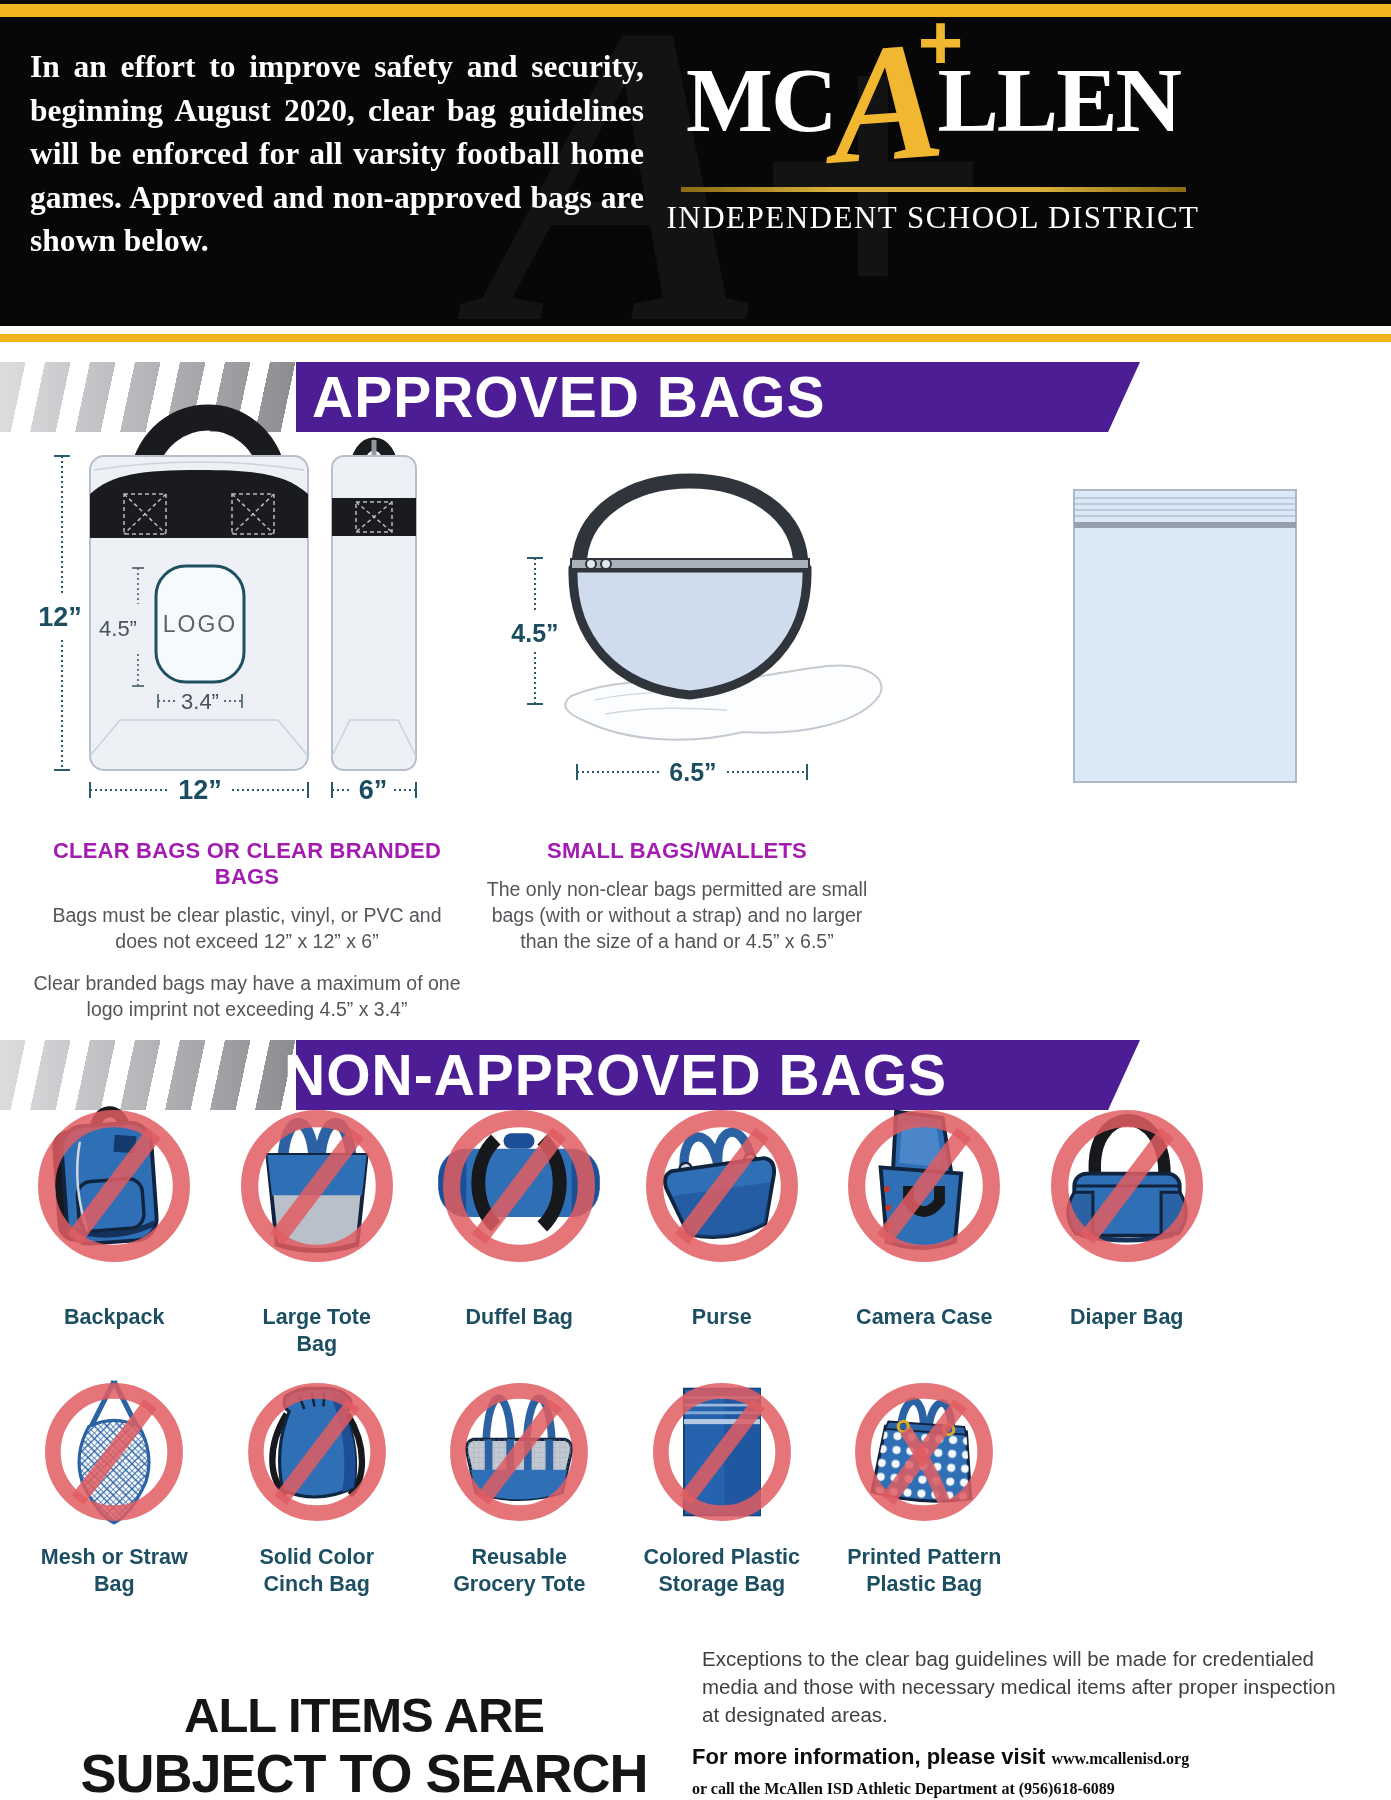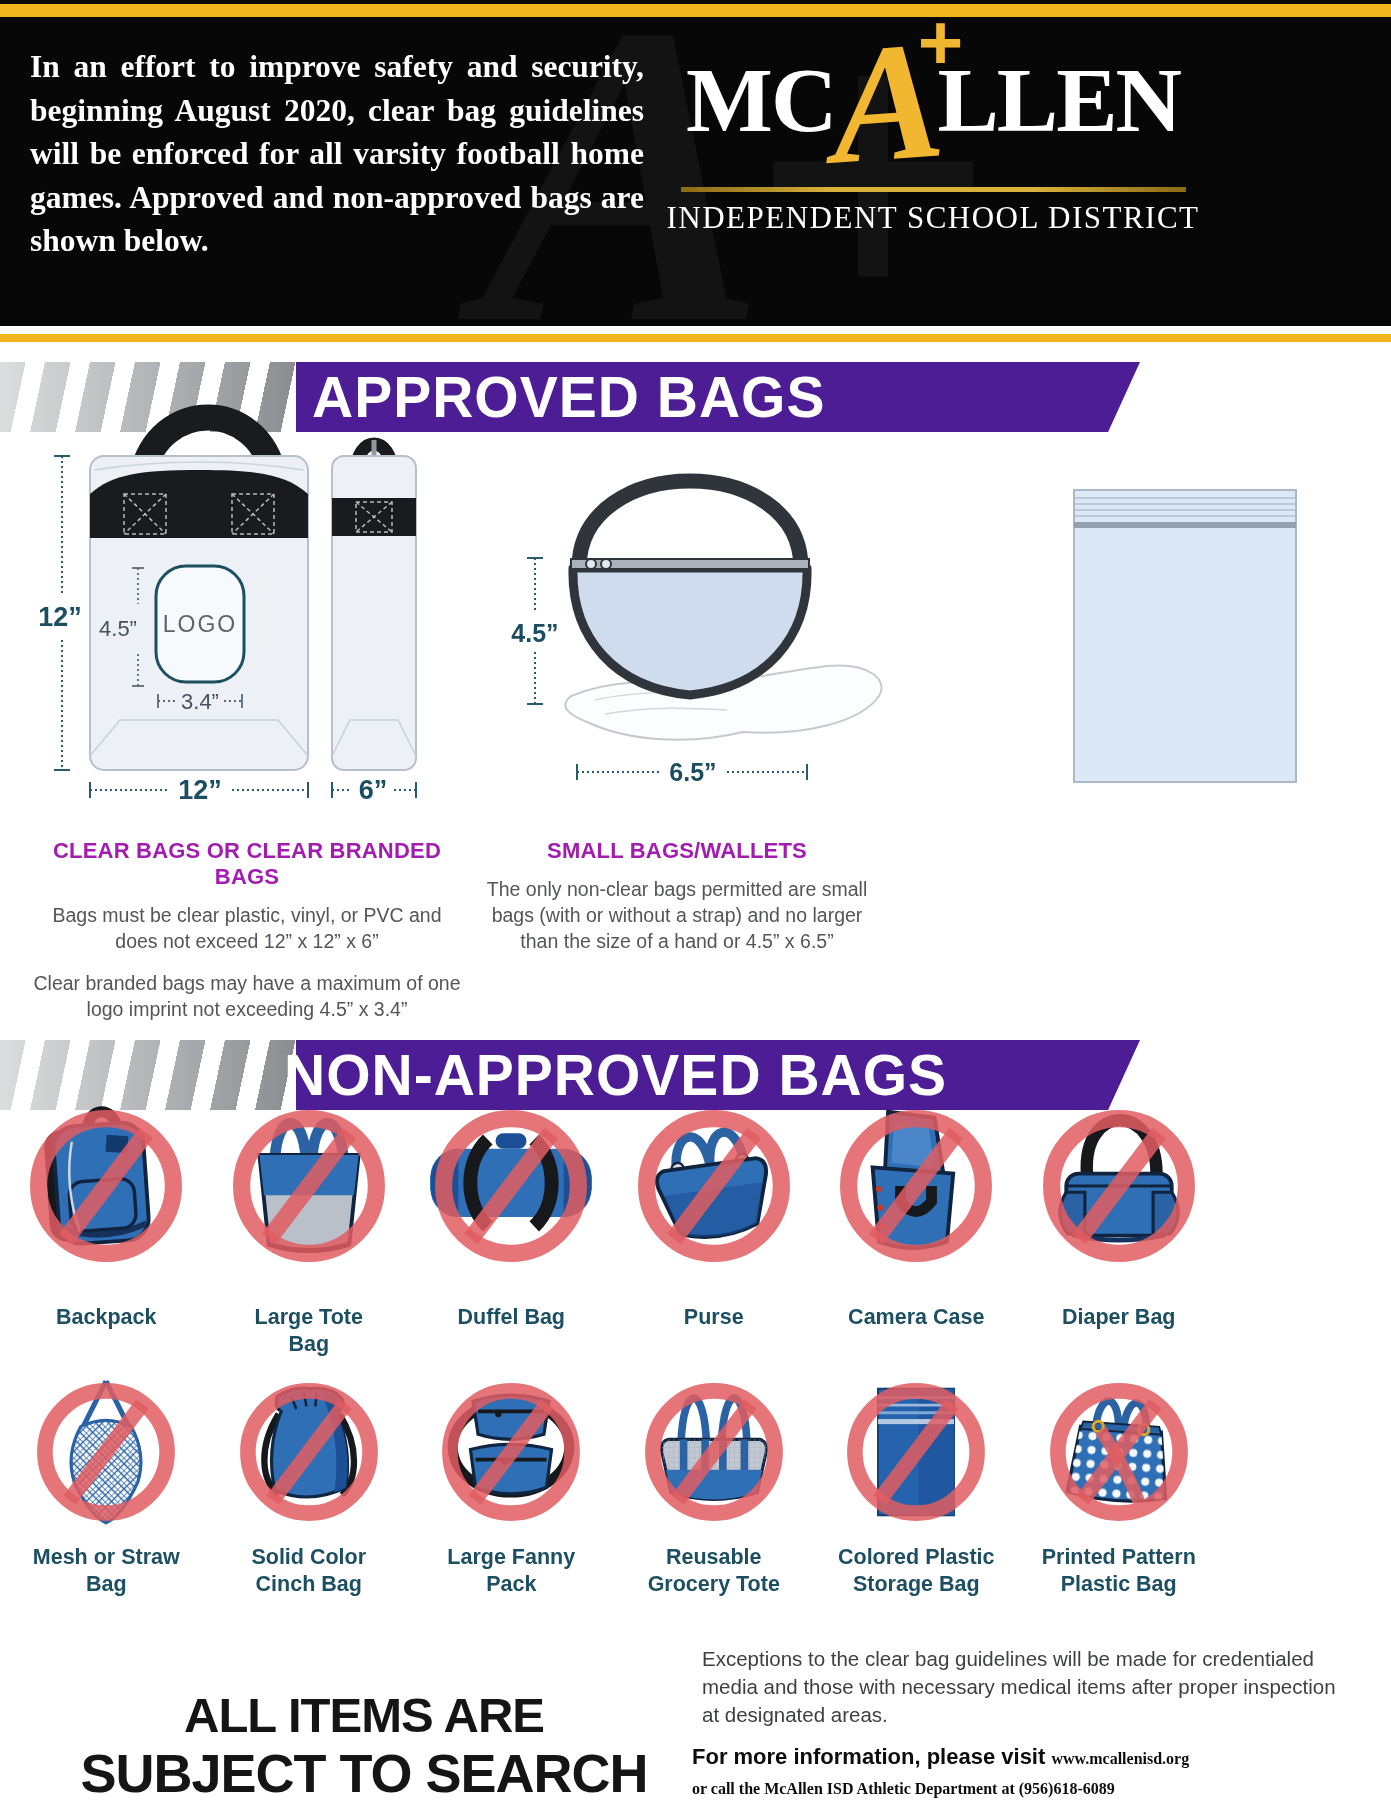--- a/index.html
+++ b/index.html
@@ -58,21 +58,21 @@
   .ap-col-2 .ap-desc{max-width:382px;}
   .ap-col-3 .ap-desc{max-width:350px;}
 
   .dim-bold{font-weight:800;font-size:27px;fill:#1b4d61;font-family:"Liberation Sans",sans-serif;}
   .dim-bold-sm{font-weight:800;font-size:25px;fill:#1b4d61;font-family:"Liberation Sans",sans-serif;}
   .dim-reg{font-weight:400;font-size:22px;fill:#46525c;font-family:"Liberation Sans",sans-serif;}
   .logo-txt{font-weight:400;font-size:23px;fill:#5d6369;letter-spacing:2px;
             font-family:"Liberation Sans",sans-serif;}
 
   
-  .np-row{position:absolute;left:5px;width:1215px;display:flex;}
+  .np-row{position:absolute;left:13px;width:1215px;display:flex;}
   .np-row-1{top:1080px;}
   .np-row-2{top:1372px;}
   .np-cell{width:202.5px;text-align:center;}
   .np-iconbox{position:relative;height:212px;display:flex;align-items:center;justify-content:center;}
   .np-row-2 .np-iconbox{height:160px;}
   .np-icon{height:200px;width:186px;}
   .np-row-2 .np-icon{height:152px;width:162px;}
   .np-ban{position:absolute;left:50%;top:50%;width:172px;height:172px;margin:-86px 0 0 -86px;}
   .np-row-2 .np-ban{width:156px;height:156px;margin:-78px 0 0 -78px;}
   .np-label{margin-top:12px;font-size:21.5px;line-height:27px;font-weight:700;color:#1d4f63;}
@@ -418,41 +418,20 @@
           <circle cx="60" cy="60" r="47" fill="none" stroke="#e15d62" stroke-width="12" opacity="0.85"></circle>
           <line x1="88" y1="23" x2="32" y2="97" stroke="#e15d62" stroke-width="12" opacity="0.85"></line>
         </svg>
       </div>
       <div class="np-label">
         <div>Solid Color</div>
           <div>Cinch Bag</div>
       </div>
     </div>
 
-    <div class="np-cell">
-      <div class="np-iconbox">
-        <svg class="np-icon" viewBox="0 0 120 120">
-          <ellipse cx="60" cy="56" rx="46" ry="36" fill="none" stroke="#16181c" stroke-width="8"></ellipse>
-          <path d="M30,20 Q60,10 90,20 L86,46 Q60,54 34,46 Z" fill="#2f6fb5" stroke="#0f2540" stroke-width="2.5"></path>
-          <line x1="34" y1="28" x2="86" y2="28" stroke="#16181c" stroke-width="3"></line>
-          <circle cx="50" cy="30" r="2.5" fill="#16181c"></circle>
-          <path d="M28,58 Q60,50 92,58 L88,88 Q60,98 32,88 Z" fill="#2f6fb5" stroke="#0f2540" stroke-width="2.5"></path>
-          <line x1="32" y1="66" x2="88" y2="66" stroke="#16181c" stroke-width="3"></line>
-          <circle cx="55" cy="68" r="2.5" fill="#16181c"></circle>
-        </svg>
-        <svg class="np-ban" viewBox="0 0 120 120">
-          <circle cx="60" cy="60" r="47" fill="none" stroke="#e15d62" stroke-width="12" opacity="0.85"></circle>
-          <line x1="88" y1="23" x2="32" y2="97" stroke="#e15d62" stroke-width="12" opacity="0.85"></line>
-        </svg>
-      </div>
-      <div class="np-label">
-        <div>Large Fanny</div>
-          <div>Pack</div>
-      </div>
-    </div>
 
     <div class="np-cell">
       <div class="np-iconbox">
         <svg class="np-icon" viewBox="0 0 120 120">
           <defs>
             <pattern id="gridp" width="4" height="4" patternUnits="userSpaceOnUse">
               <path d="M0,0 H4 M0,0 V4" stroke="#aab2bd" stroke-width="0.8"></path>
             </pattern>
           </defs>
           <path d="M34,52 C36,6 52,6 54,52" fill="none" stroke="#2a62a3" stroke-width="6"></path>

